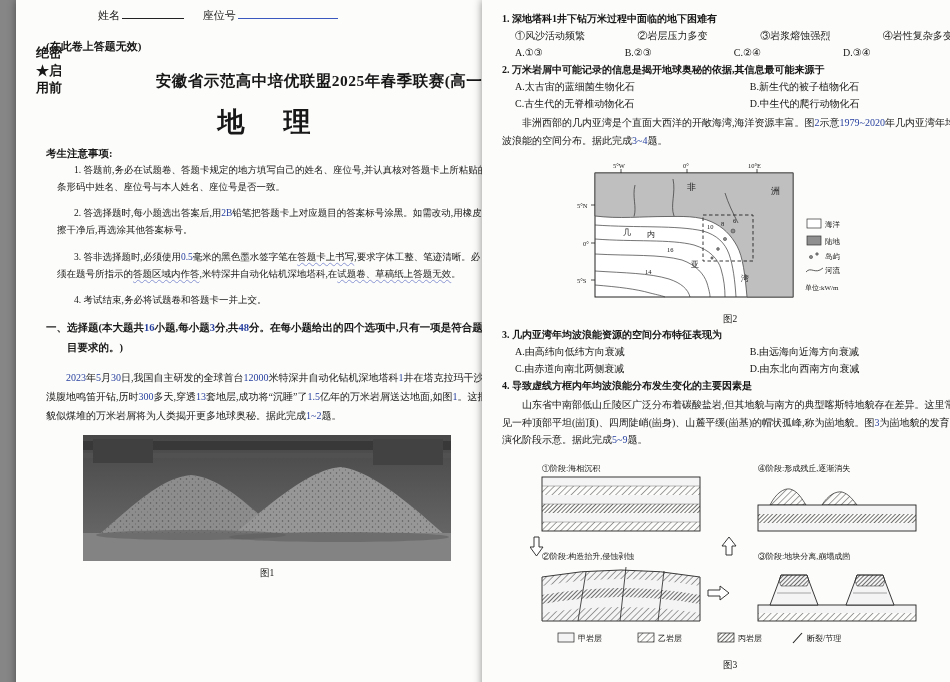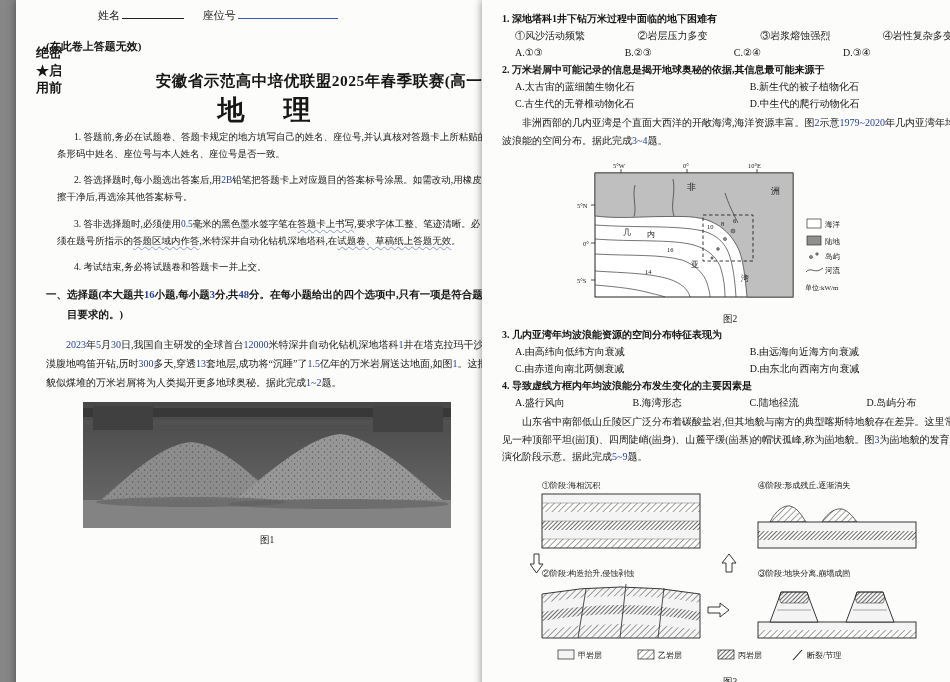--- a/index.html
+++ b/index.html
@@ -10,21 +10,21 @@
   #page-right{left:482px;width:456px;padding:10px 20px 8px 20px;}
   .num{color:#27409f;}
   .wavy{text-decoration:underline;text-decoration-style:wavy;text-decoration-color:#8a96d2;text-decoration-thickness:1px;text-underline-offset:2px;}
 
   .lp-header{font-size:11px;margin-left:52px;}
   .blank{display:inline-block;height:10px;border-bottom:1px solid #222;width:62px;margin:0 16px 0 2px;vertical-align:baseline;}
   .blank.blue{border-bottom-color:#3a57c0;width:100px;margin-right:0;}
   .lp-invalid{text-align:left;font-weight:bold;font-size:11px;margin-top:16px;}
   .lp-secret{position:absolute;left:20px;top:44px;width:32px;font-size:13px;font-weight:bold;line-height:1.35;}
   .lp-title{text-align:right;font-weight:bold;font-size:15.5px;margin-top:17px;letter-spacing:.5px;}
-  .lp-subject{text-align:center;font-weight:bold;font-size:27px;margin-top:0;letter-spacing:6px;}
+  .lp-subject{text-align:center;font-weight:bold;font-size:27px;margin-top:12px;letter-spacing:6px;}
   .lp-intro{font-weight:bold;font-size:10.5px;line-height:1.9;text-indent:2em;margin-top:10px;}
   .lp-notes-title{font-weight:bold;font-size:10.5px;margin-top:7px;}
   .lp-note{font-size:9.5px;line-height:1.78;padding-left:11px;text-indent:17px;margin-top:1px;}
   .lp-section{font-weight:bold;font-size:10.5px;line-height:1.85;margin-top:9px;padding-left:2em;text-indent:-2em;font-family:Liberation Serif, serif;}
   .lp-passage{font-size:10px;line-height:1.9;text-indent:2em;margin-top:4px;}
   .figure-block{text-align:center;margin-top:6px;}
   .fig-caption{font-size:9.5px;text-align:center;margin-top:2px;}
 
   .q-stem{font-weight:bold;font-size:10px;line-height:1.7;}
   .q-flex{display:flex;font-size:10px;line-height:1.7;padding-left:13px;width:86%;justify-content:space-between;}
@@ -44,20 +44,21 @@
     <div class="lp-header">
       <span>姓名</span><span class="blank"></span>
       <span>座位号</span><span class="blank blue"></span>
     </div>
     <div class="lp-invalid">(在此卷上答题无效)</div>
 
     <div class="lp-title">安徽省示范高中培优联盟2025年春季联赛(高一)</div>
     <div class="lp-subject">地　理</div>
 
 
+    <div class="lp-notes-title">考生注意事项:</div>
     <p class="lp-note"><span>1. 答题前,务必在试题卷、答题卡规定的地方填写自己的姓名、座位号,并认真核对答题卡上所粘贴的条形码中姓名、座位号与本人姓名、座位号是否一致。</span></p>
     <p class="lp-note"><span>2. 答选择题时,每小题选出答案后,用</span><span class="num">2B</span><span>铅笔把答题卡上对应题目的答案标号涂黑。如需改动,用橡皮擦干净后,再选涂其他答案标号。</span></p>
     <p class="lp-note"><span>3. 答非选择题时,必须使用</span><span class="num">0.5</span><span>毫米的黑色墨水签字笔在</span><span class="wavy">答题卡上书写</span><span>,要求字体工整、笔迹清晰。必须在题号所指示的</span><span class="wavy">答题区域内作答</span><span>,米特深井自动化钻机深地塔科,在</span><span class="wavy">试题卷、草稿纸上答题无效</span><span>。</span></p>
     <p class="lp-note"><span>4. 考试结束,务必将试题卷和答题卡一并上交。</span></p>
 
     <p class="lp-section"><span>一、选择题(本大题共</span><span class="num">16</span><span>小题,每小题</span><span class="num">3</span><span>分,共</span><span class="num">48</span><span>分。在每小题给出的四个选项中,只有一项是符合题目要求的。)</span></p>
 
     <p class="lp-passage"><span class="num">2023</span><span>年</span><span class="num">5</span><span>月</span><span class="num">30</span><span>日,我国自主研发的全球首台</span><span class="num">12000</span><span>米特深井自动化钻机深地塔科</span><span class="num">1</span><span>井在塔克拉玛干沙漠腹地鸣笛开钻,历时</span><span class="num">300</span><span>多天,穿透</span><span class="num">13</span><span>套地层,成功将“沉睡”了</span><span class="num">1.5</span><span>亿年的万米岩屑送达地面,如图</span><span class="num">1</span><span>。这批貌似煤堆的万米岩屑将为人类揭开更多地球奥秘。据此完成</span><span class="num">1~2</span><span>题。</span></p>
 
     <div class="figure-block">
@@ -185,26 +186,20 @@
       <div class="q-grid">
         <span>A.由高纬向低纬方向衰减</span>
         <span>B.由远海向近海方向衰减</span>
         <span>C.由赤道向南北两侧衰减</span>
         <span>D.由东北向西南方向衰减</span>
       </div>
     </div>
 
     <div>
       <div class="q-stem">4. 导致虚线方框内年均波浪能分布发生变化的主要因素是</div>
-      <div class="q-flex" style="width:88%;">
-        <span>A.盛行风向</span>
-        <span>B.海湾形态</span>
-        <span>C.陆地径流</span>
-        <span>D.岛屿分布</span>
-      </div>
     </div>
 
     <p class="rp-passage"><span>山东省中南部低山丘陵区广泛分布着碳酸盐岩,但其地貌与南方的典型喀斯特地貌存在差异。这里常见一种顶部平坦(崮顶)、四周陡峭(崮身)、山麓平缓(崮基)的帽状孤峰,称为崮地貌。图</span><span class="num">3</span><span>为崮地貌的发育演化阶段示意。据此完成</span><span class="num">5~9</span><span>题。</span></p>
 
     <div class="figure-block" style="margin-top:4px;">
       <svg viewBox="0 0 400 196" width="400" height="196">
         <defs>
           <pattern id="hB" width="4.5" height="4.5" patternUnits="userSpaceOnUse" patternTransform="rotate(45)">
             <line x1="0" y1="0" x2="0" y2="4.5" stroke="#444" stroke-width="1"></line>
           </pattern>

